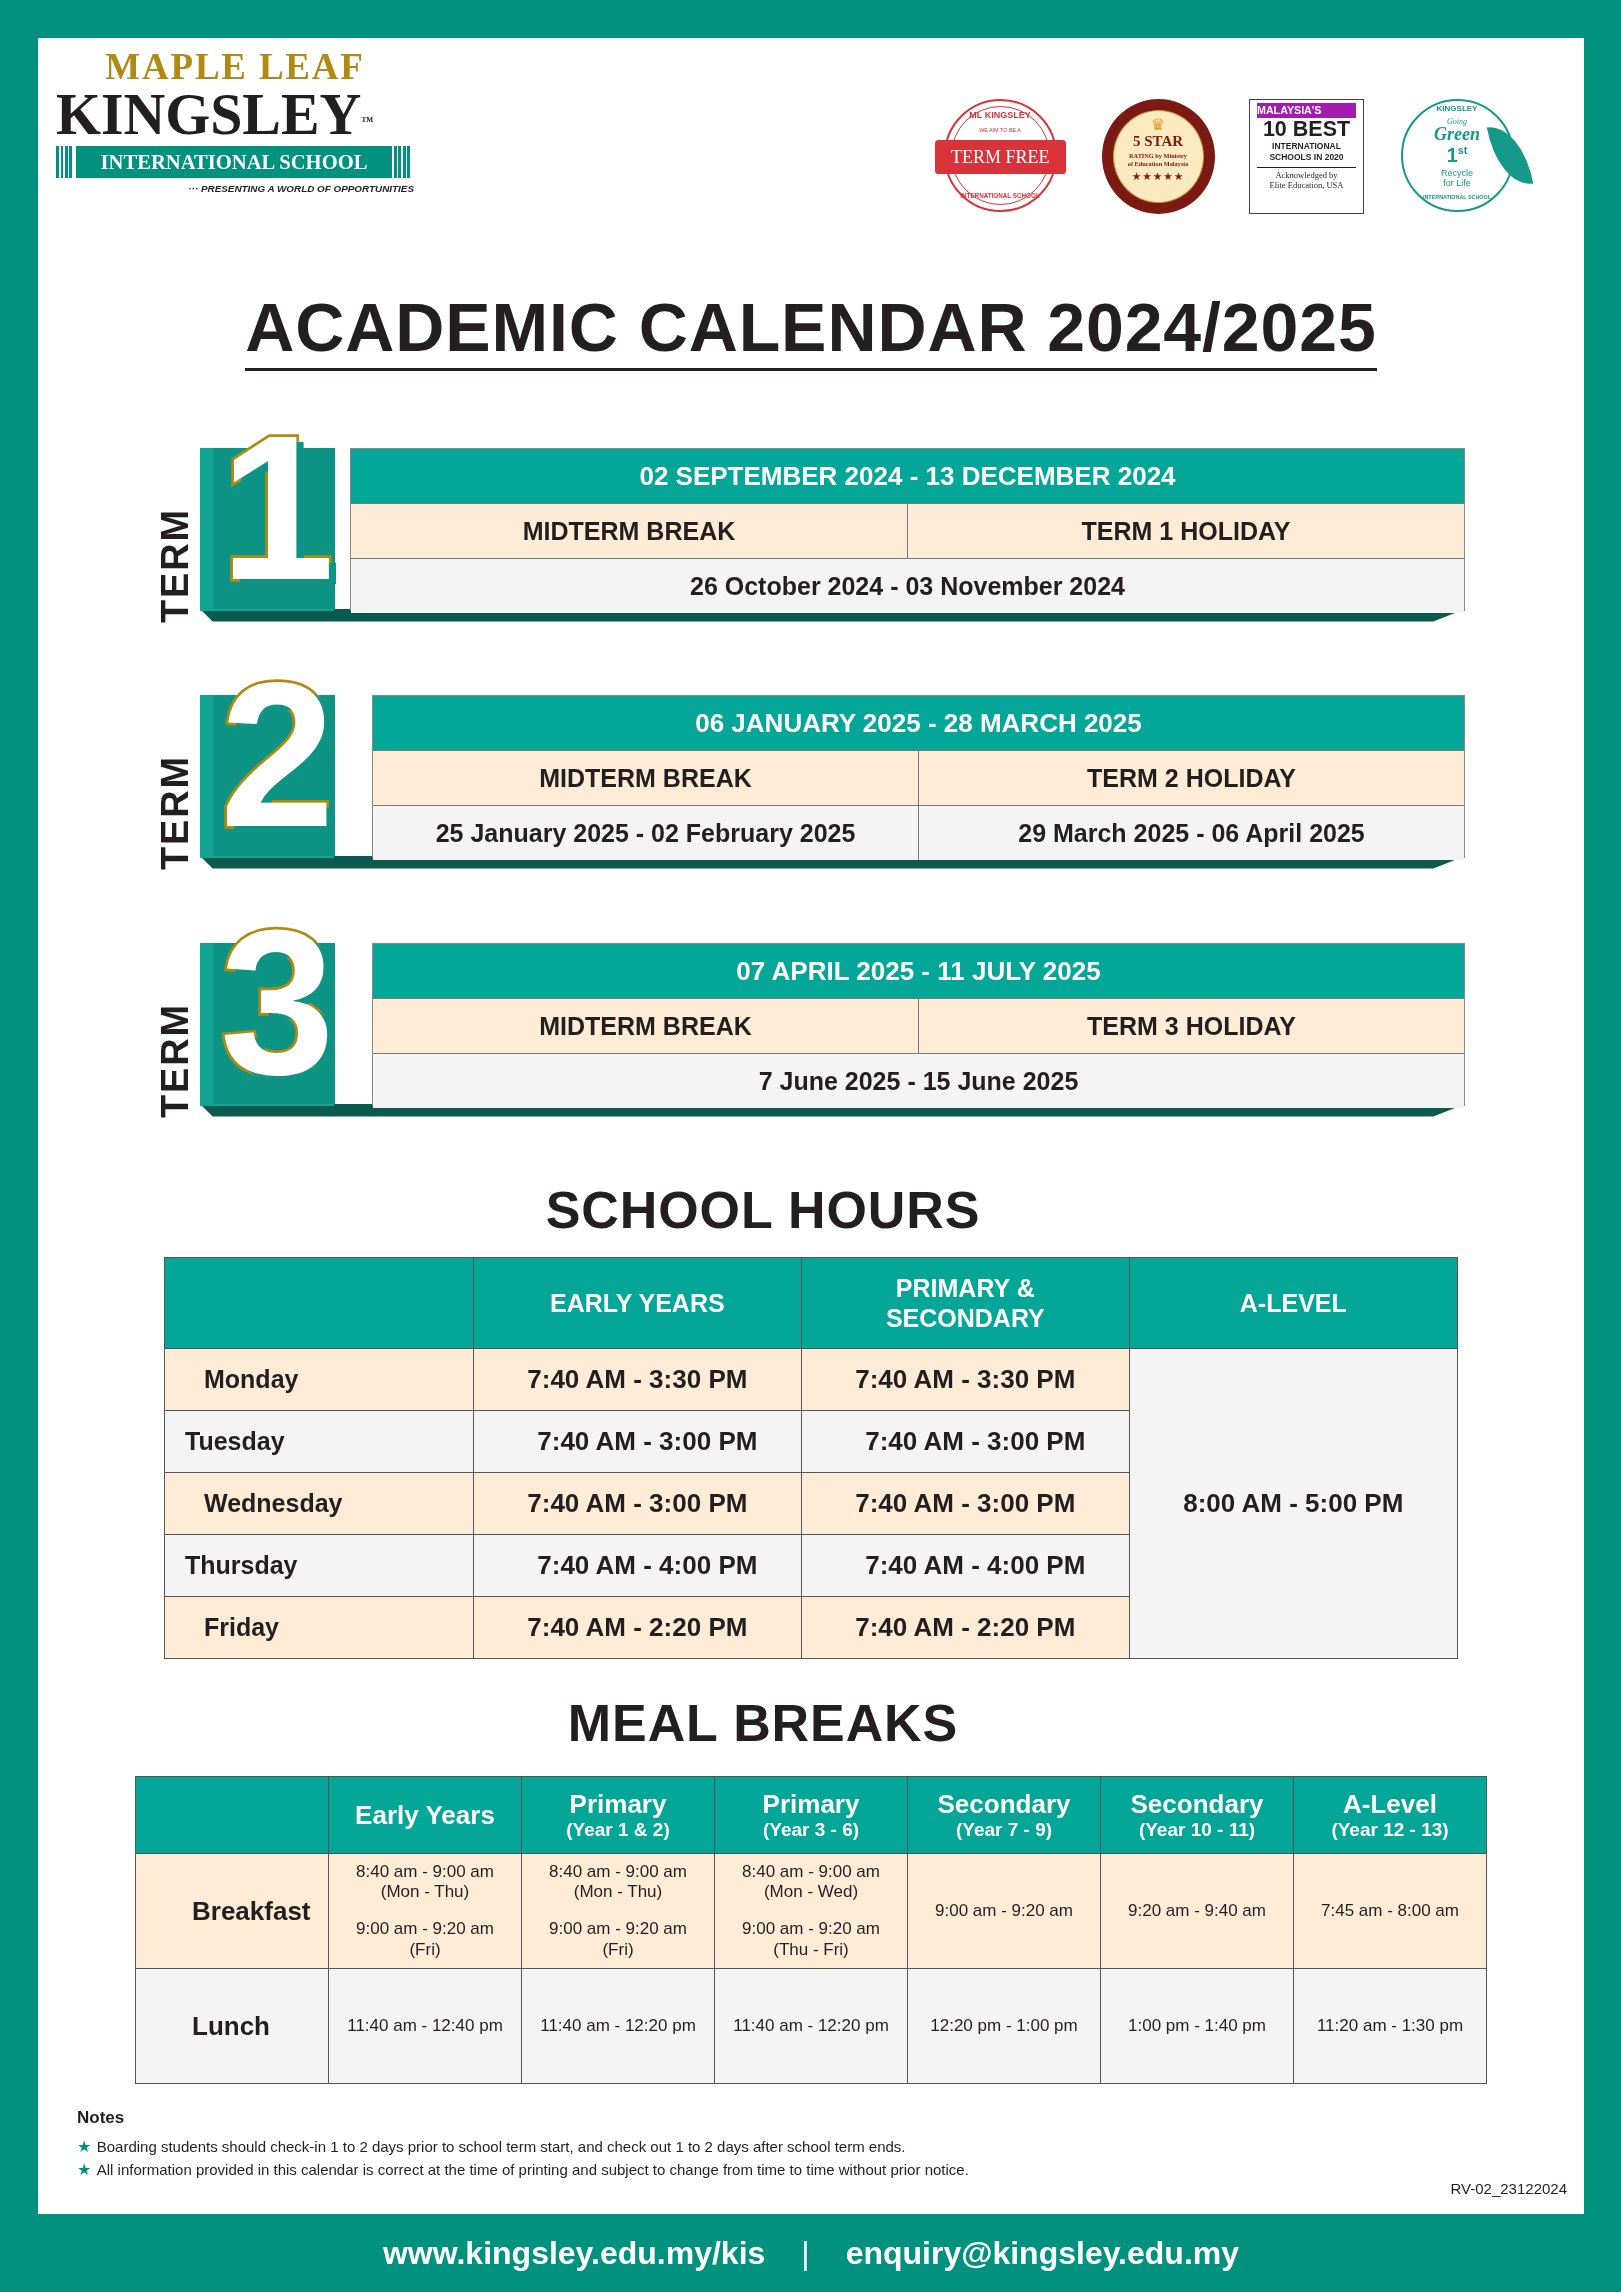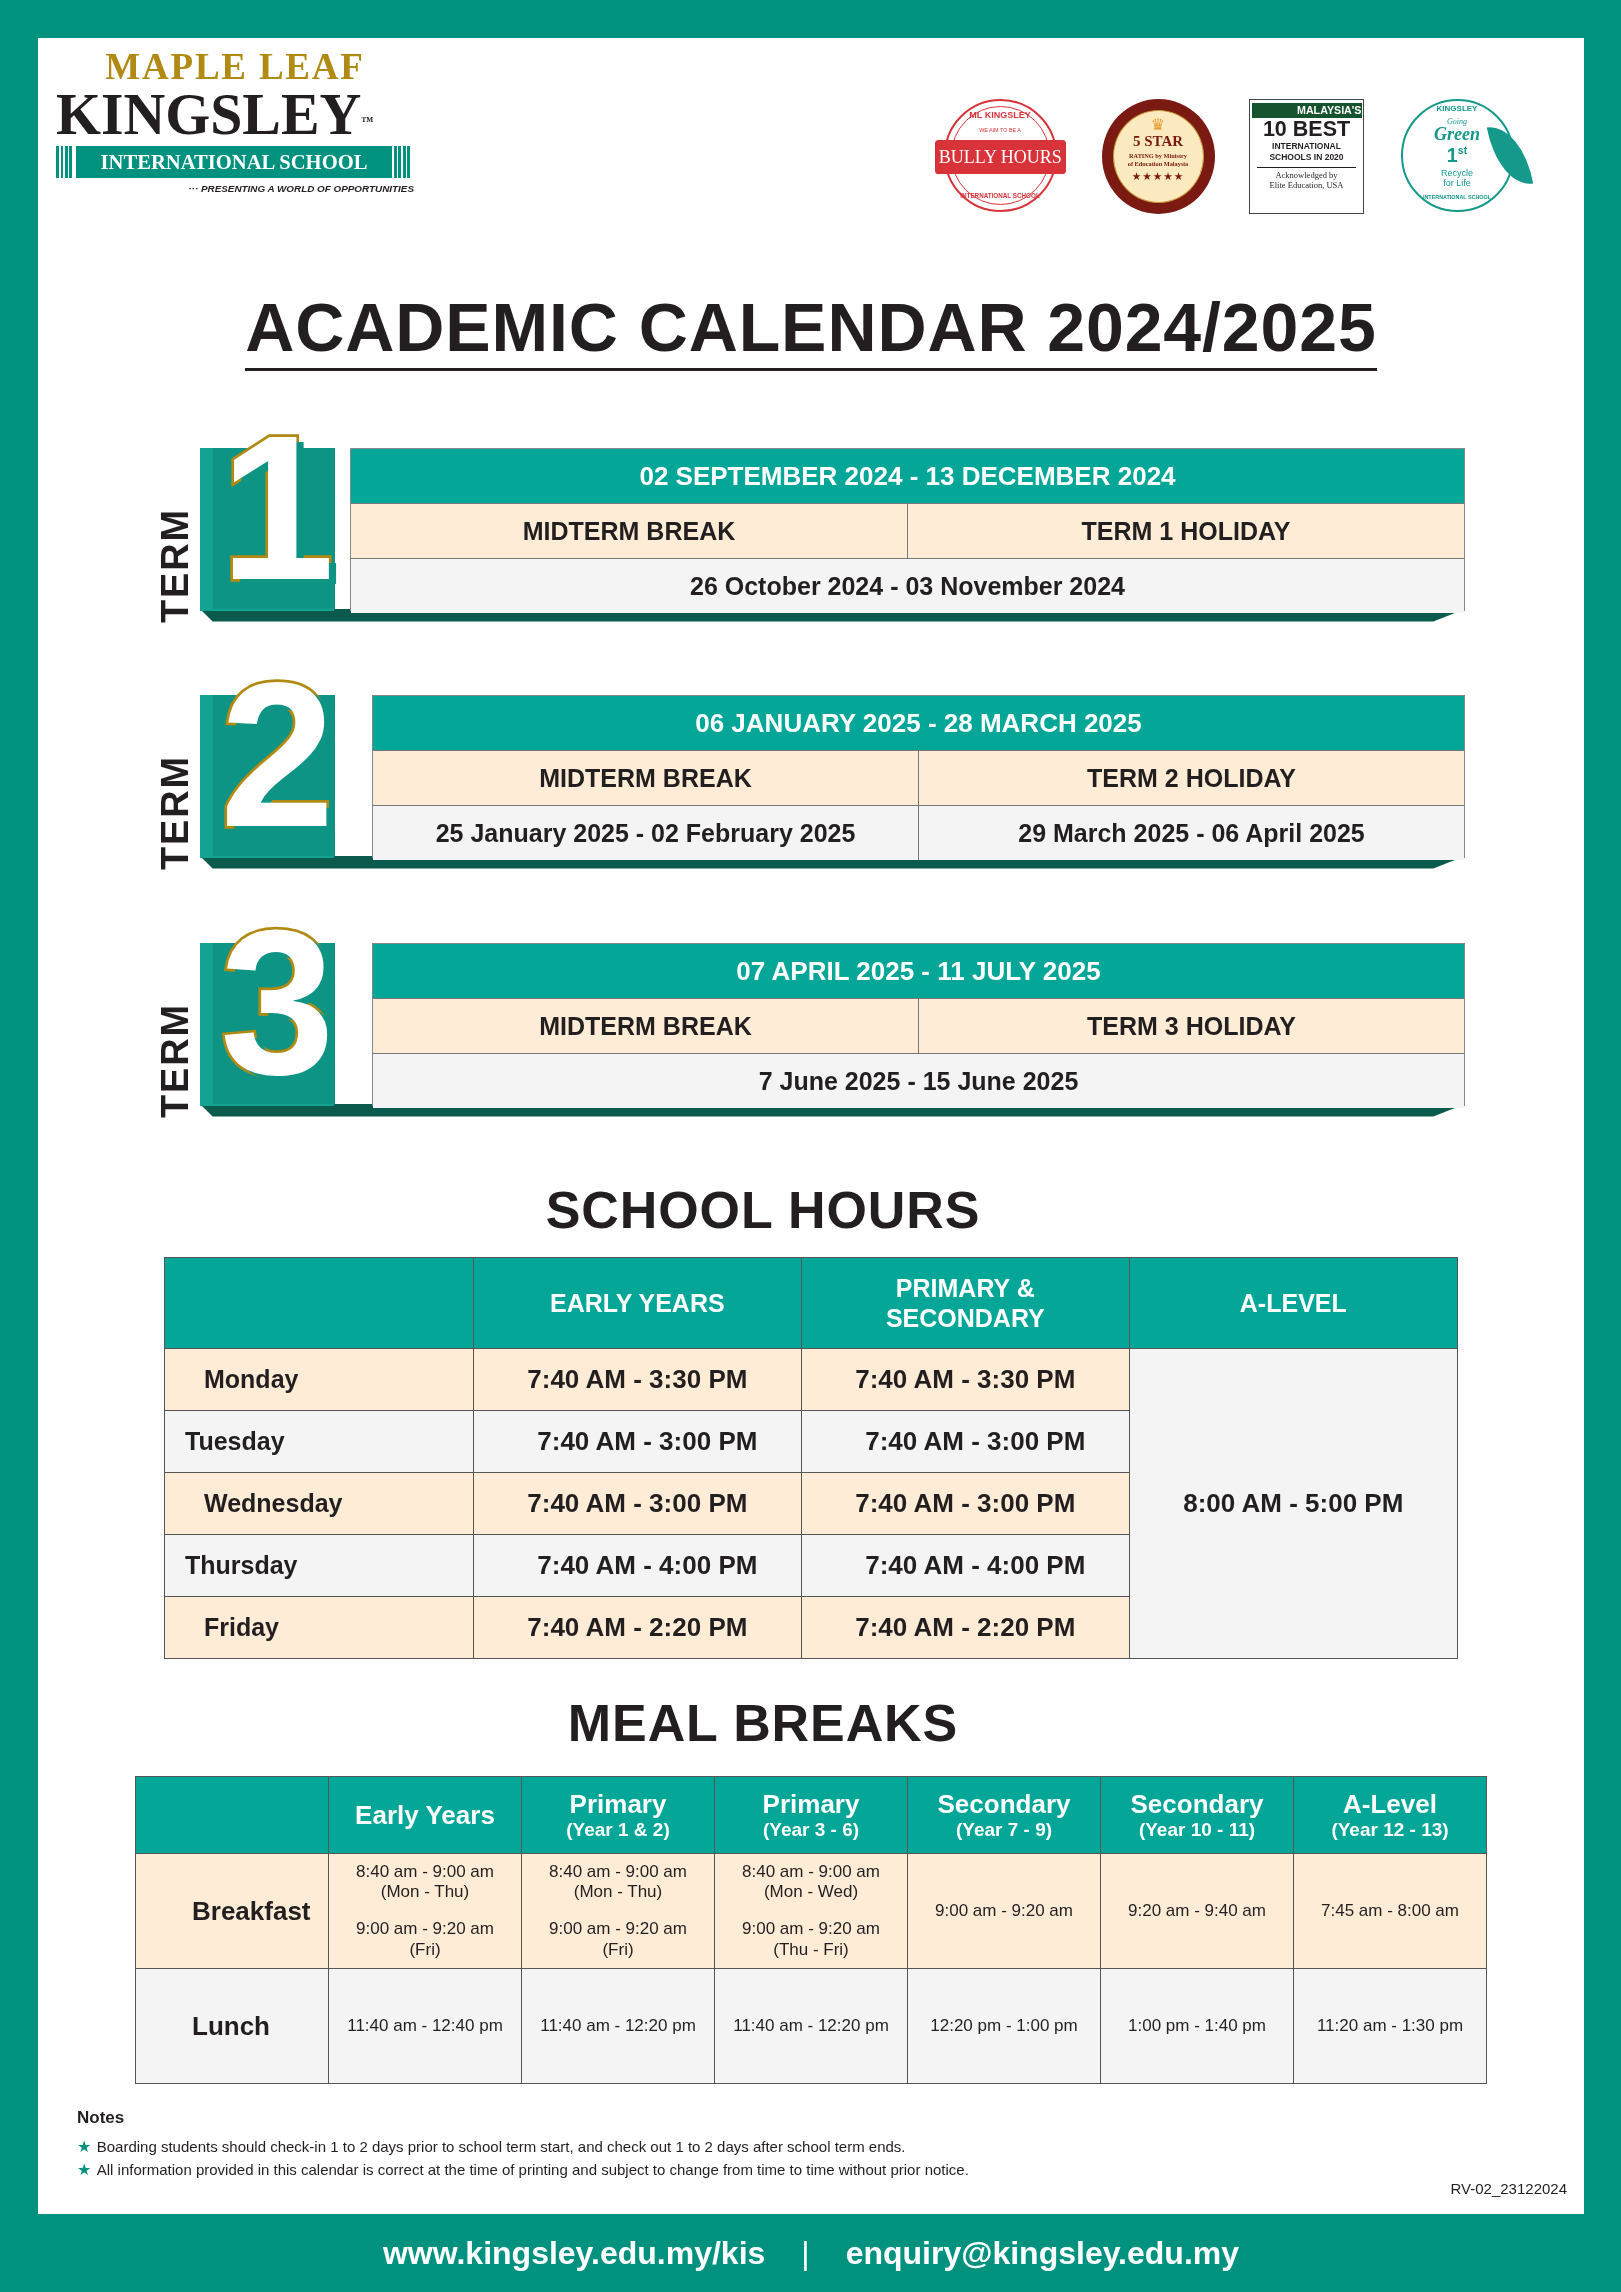--- a/index.html
+++ b/index.html
@@ -32,21 +32,21 @@
 
   .badge-star { left: 167px; top: 0; width: 116px; height: 118px; }
   .star-outer { position: absolute; left: 1.8px; top: 1.8px; width: 113px; height: 115px; border-radius: 50%; background: #7a1a12; }
   .star-inner { position: absolute; left: 12.5px; top: 12.5px; width: 91px; height: 93px; border-radius: 50%; background: #fbe9bf; border: 1.8px solid #c99a3a; }
   .star-crown { position: absolute; top: 18px; width: 116px; text-align: center; color: #e49a2a; font-size: 16px; }
   .star-title { position: absolute; top: 36px; width: 116px; text-align: center; font-family: "Liberation Serif", serif; font-weight: bold; font-size: 15px; color: #7a1a12; }
   .star-sub { position: absolute; top: 55px; width: 116px; text-align: center; font-family: "Liberation Serif", serif; font-weight: bold; font-size: 6.3px; color: #7a1a12; line-height: 8px; }
   .star-stars { position: absolute; top: 73px; width: 116px; text-align: center; font-size: 10.7px; color: #7a1a12; letter-spacing: 0.9px; }
 
   .badge-best { left: 316px; top: 1.8px; width: 115px; height: 115px; border: 1.8px solid #444; background: #fff; }
-  .best-top { margin: 3.6px auto 0; width: 110px; background: #14532d; color: #fff; font-size: 10.7px; font-weight: bold; text-align: right; line-height: 14.3px; }
+  .best-top { margin: 3.6px auto 0; width: 99px; background: #a21caf; color: #fff; font-size: 10.7px; font-weight: bold; text-align: left; line-height: 14.3px; }
   .best-10 { text-align: center; font-size: 21.5px; font-weight: bold; line-height: 23px; color: #231f20; }
   .best-line { text-align: center; font-size: 8.5px; font-weight: bold; line-height: 11.6px; color: #231f20; }
   .best-rule { margin: 2.7px auto 3.6px; width: 99px; height: 1.3px; background: #231f20; }
   .best-ack { text-align: center; font-family: "Liberation Serif", serif; font-size: 8.5px; line-height: 9.9px; color: #231f20; }
 
   .badge-green { left: 466px; top: 0; width: 134px; height: 118px; }
   .green-ring { position: absolute; left: 1.8px; top: 1.8px; width: 113px; height: 113px; border-radius: 50%; border: 2.7px solid #14998a; }
   .green-leaf { position: absolute; left: 93px; top: 27px; width: 36px; height: 63px; background: #14998a; border-radius: 0 100% 0 100%; transform: rotate(-10deg); }
   .green-top { position: absolute; top: 7.2px; width: 116px; text-align: center; font-size: 8px; font-weight: bold; color: #14998a; }
   .green-going { position: absolute; top: 19.7px; width: 116px; text-align: center; font-family: "Liberation Serif", serif; font-style: italic; font-size: 8px; color: #14998a; }
@@ -125,21 +125,21 @@
   </div>
   <div class="tagline">··· PRESENTING A WORLD OF OPPORTUNITIES</div>
 </div>
 
 <div class="badges">
   <div class="badge badge-bully">
     <div class="bully-ring"></div>
     <div class="bully-ring-inner"></div>
     <div class="bully-top">ML KINGSLEY</div>
     <div class="bully-aim">WE AIM TO BE A</div>
-    <div class="bully-label">BULLY HOURS</div>
+    <div class="bully-label">TERM FREE</div>
     <div class="bully-bottom">INTERNATIONAL SCHOOL</div>
   </div>
   <div class="badge badge-star">
     <div class="star-outer"></div>
     <div class="star-inner"></div>
     <div class="star-crown">♛</div>
     <div class="star-title">5 STAR</div>
     <div class="star-sub"><span>RATING by Ministry</span><br><span>of Education Malaysia</span></div>
     <div class="star-stars">★★★★★</div>
   </div>

